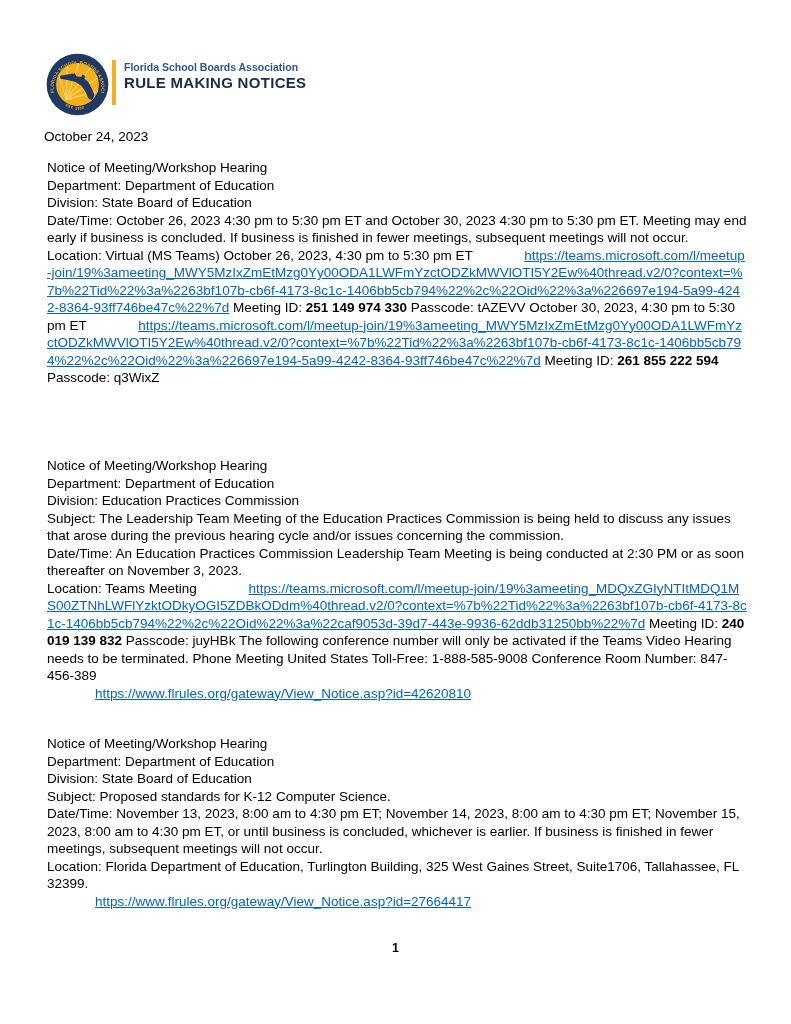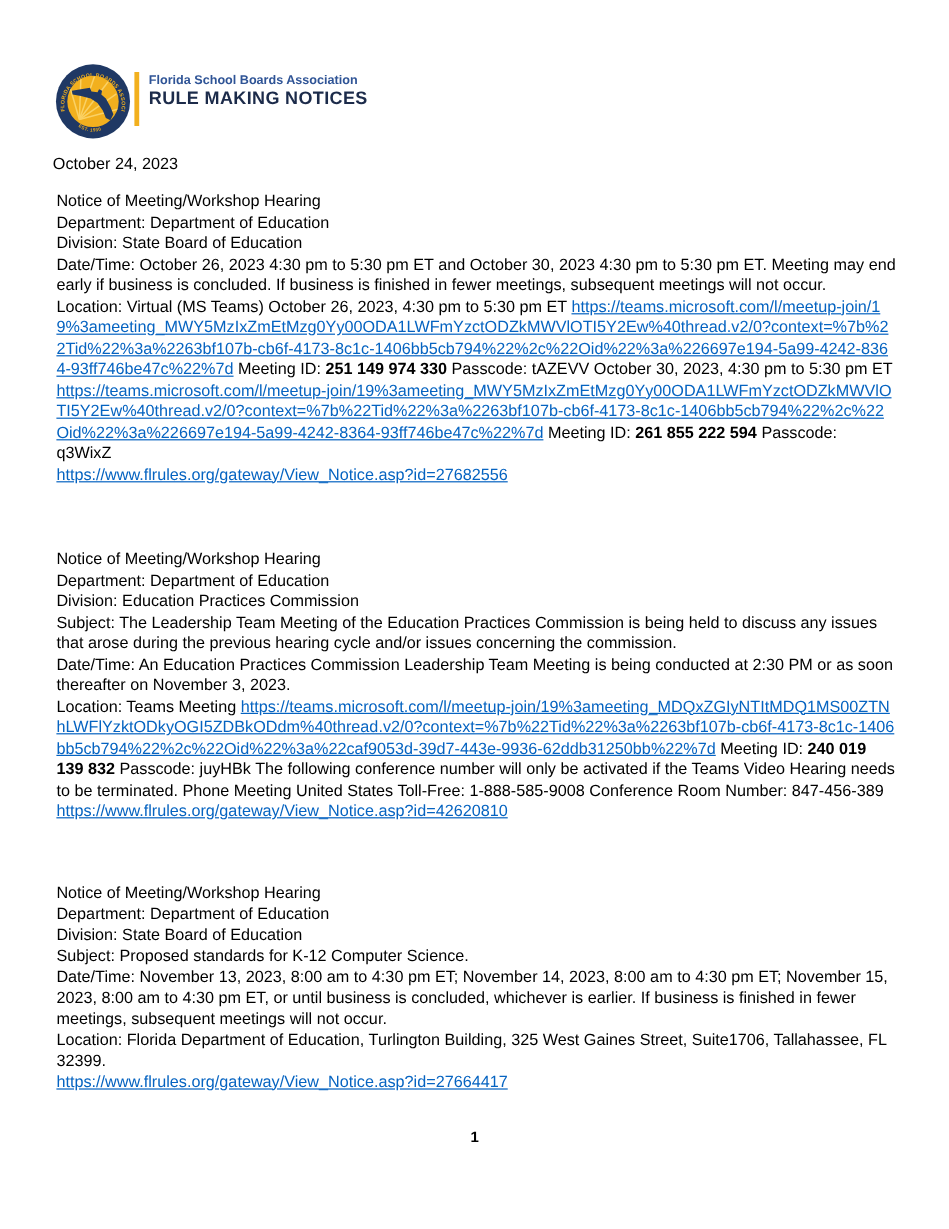--- a/index.html
+++ b/index.html
@@ -18,21 +18,21 @@
   .header-text{margin-top:8px;}
   .org-name{font-size:10.5px;font-weight:bold;color:#2f5496;line-height:12px;margin:0;}
   .doc-title{font-size:15px;font-weight:bold;color:#1c2b4a;letter-spacing:0.3px;line-height:18px;margin:1px 0 0 0;}
   
   .date-line{position:absolute;top:128px;left:44px;font-size:13.5px;line-height:17.5px;}
   .notice{position:absolute;left:47px;width:700px;}
   .n1{top:159px;} .n2{top:457px;} .n3{top:735px;}
   .notice p{margin:0;font-size:13.5px;line-height:17.5px;}
   .notice-heading{font-weight:normal;}
   .idnum{font-weight:bold;}
-  a.link{color:#0563c1;text-decoration:underline;word-break:break-all;cursor:pointer;}
+  a.link{color:#0563c1;text-decoration:underline;word-break:break-all;cursor:pointer;margin-left:48px;}
   
   .page-num{position:absolute;top:941px;left:0;width:100%;text-align:center;font-size:12.5px;font-weight:bold;}
 </style>
 </head>
 <body>
 
 <div class="page">
 
   <div class="header">
     <svg class="logo" viewBox="0 0 100 100" width="63" height="63" aria-hidden="true">
@@ -69,21 +69,20 @@
   </div>
 
   <div class="date-line">October 24, 2023</div>
 
   <div class="notice n1">
     <p class="notice-heading">Notice of Meeting/Workshop Hearing</p>
     <p>Department: Department of Education</p>
     <p>Division: State Board of Education</p>
     <p>Date/Time: October 26, 2023 4:30 pm to 5:30 pm ET and October 30, 2023 4:30 pm to 5:30 pm ET. Meeting may end early if business is concluded. If business is finished in fewer meetings, subsequent meetings will not occur.</p>
     <p><span>Location: Virtual (MS Teams) October 26, 2023, 4:30 pm to 5:30 pm ET </span><a class="link">https://teams.microsoft.com/l/meetup-join/19%3ameeting_MWY5MzIxZmEtMzg0Yy00ODA1LWFmYzctODZkMWVlOTI5Y2Ew%40thread.v2/0?context=%7b%22Tid%22%3a%2263bf107b-cb6f-4173-8c1c-1406bb5cb794%22%2c%22Oid%22%3a%226697e194-5a99-4242-8364-93ff746be47c%22%7d</a><span> Meeting ID: </span><span class="idnum">251 149 974 330</span><span> Passcode: tAZEVV October 30, 2023, 4:30 pm to 5:30 pm ET </span><a class="link">https://teams.microsoft.com/l/meetup-join/19%3ameeting_MWY5MzIxZmEtMzg0Yy00ODA1LWFmYzctODZkMWVlOTI5Y2Ew%40thread.v2/0?context=%7b%22Tid%22%3a%2263bf107b-cb6f-4173-8c1c-1406bb5cb794%22%2c%22Oid%22%3a%226697e194-5a99-4242-8364-93ff746be47c%22%7d</a><span> Meeting ID: </span><span class="idnum">261 855 222 594</span><span> Passcode: q3WixZ</span></p>
-    <p><a class="link">https://www.flrules.org/gateway/View_Notice.asp?id=27682556</a></p>
   </div>
 
   <div class="notice n2">
     <p class="notice-heading">Notice of Meeting/Workshop Hearing</p>
     <p>Department: Department of Education</p>
     <p>Division: Education Practices Commission</p>
     <p>Subject: The Leadership Team Meeting of the Education Practices Commission is being held to discuss any issues that arose during the previous hearing cycle and/or issues concerning the commission.</p>
     <p>Date/Time: An Education Practices Commission Leadership Team Meeting is being conducted at 2:30 PM or as soon thereafter on November 3, 2023.</p>
     <p><span>Location: Teams Meeting </span><a class="link">https://teams.microsoft.com/l/meetup-join/19%3ameeting_MDQxZGIyNTItMDQ1MS00ZTNhLWFlYzktODkyOGI5ZDBkODdm%40thread.v2/0?context=%7b%22Tid%22%3a%2263bf107b-cb6f-4173-8c1c-1406bb5cb794%22%2c%22Oid%22%3a%22caf9053d-39d7-443e-9936-62ddb31250bb%22%7d</a><span> Meeting ID: </span><span class="idnum">240 019 139 832</span><span> Passcode: juyHBk The following conference number will only be activated if the Teams Video Hearing needs to be terminated. Phone Meeting United States Toll-Free: 1-888-585-9008 Conference Room Number: 847-456-389</span></p>
     <p><a class="link">https://www.flrules.org/gateway/View_Notice.asp?id=42620810</a></p>

